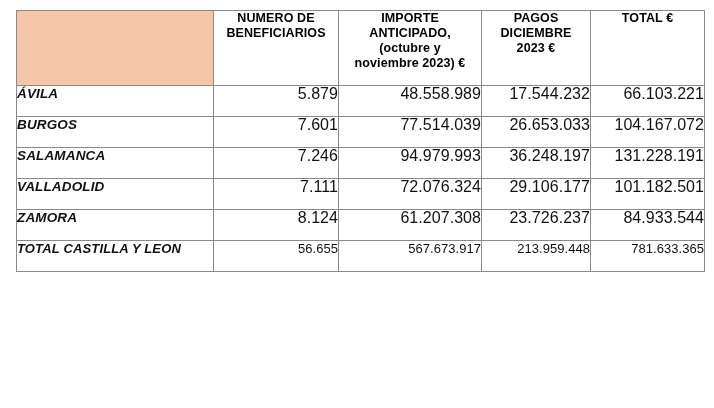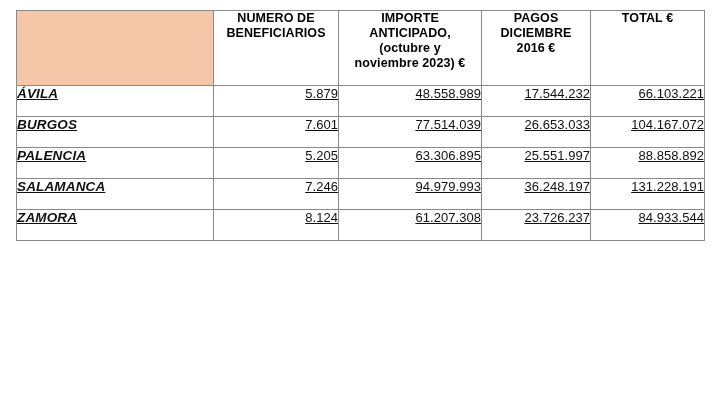--- a/index.html
+++ b/index.html
@@ -63,38 +63,38 @@
     letter-spacing: 0.1px;
     color: #000000;
     padding: 2px 3px;
   }
   thead th.blank-head {
     background: #f5c7a8;
   }
   .hd-line { display: block; white-space: nowrap; }
 
   
-  tbody tr { height: 31px; text-decoration: underline; }
+  tbody tr { height: 31px; }
 
   td.prov {
     text-align: left;
     font-weight: bold;
     font-style: italic;
     font-size: 13.5px;
     padding: 3px 0 0 6px;
     line-height: 16px;
     white-space: nowrap;
     letter-spacing: 0.15px;
   }
 
   td.num {
     text-align: right;
     font-weight: normal;
     font-style: normal;
-    font-size: 13px;
+    font-size: 16px;
     padding: 3px 10px 0 2px;
     line-height: 16px;
     white-space: nowrap;
     letter-spacing: 0.05px;
   }
 
   tr.total-row td.prov {
     font-size: 13px;
   }
   tr.total-row td.num {
@@ -125,21 +125,21 @@
           </th>
           <th>
             <span class="hd-line">IMPORTE</span>
             <span class="hd-line">ANTICIPADO,</span>
             <span class="hd-line">(octubre y</span>
             <span class="hd-line">noviembre 2023) €</span>
           </th>
           <th>
             <span class="hd-line">PAGOS</span>
             <span class="hd-line">DICIEMBRE</span>
-            <span class="hd-line">2016 €</span>
+            <span class="hd-line">2023 €</span>
           </th>
           <th>
             <span class="hd-line">TOTAL €</span>
           </th>
         </tr>
       </thead>
       <tbody id="table-body">
           <tr>
             <td class="prov">ÁVILA</td>
             <td class="num">5.879</td>
@@ -148,36 +148,43 @@
             <td class="num">66.103.221</td>
           </tr>
           <tr>
             <td class="prov">BURGOS</td>
             <td class="num">7.601</td>
             <td class="num">77.514.039</td>
             <td class="num">26.653.033</td>
             <td class="num">104.167.072</td>
           </tr>
           <tr>
-            <td class="prov">PALENCIA</td>
-            <td class="num">5.205</td>
-            <td class="num">63.306.895</td>
-            <td class="num">25.551.997</td>
-            <td class="num">88.858.892</td>
-          </tr>
-          <tr>
             <td class="prov">SALAMANCA</td>
             <td class="num">7.246</td>
             <td class="num">94.979.993</td>
             <td class="num">36.248.197</td>
             <td class="num">131.228.191</td>
+          </tr>
+          <tr>
+            <td class="prov">VALLADOLID</td>
+            <td class="num">7.111</td>
+            <td class="num">72.076.324</td>
+            <td class="num">29.106.177</td>
+            <td class="num">101.182.501</td>
           </tr>
           <tr>
             <td class="prov">ZAMORA</td>
             <td class="num">8.124</td>
             <td class="num">61.207.308</td>
             <td class="num">23.726.237</td>
             <td class="num">84.933.544</td>
           </tr>
+          <tr class="total-row">
+            <td class="prov">TOTAL CASTILLA Y LEON</td>
+            <td class="num">56.655</td>
+            <td class="num">567.673.917</td>
+            <td class="num">213.959.448</td>
+            <td class="num">781.633.365</td>
+          </tr>
         </tbody>
     </table>
   </div>
 </div>
 
 </body></html>

